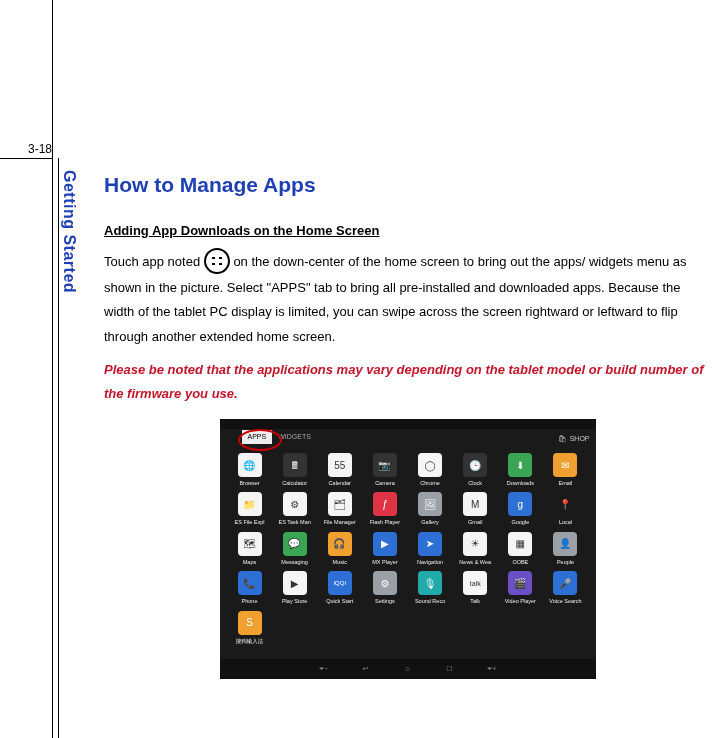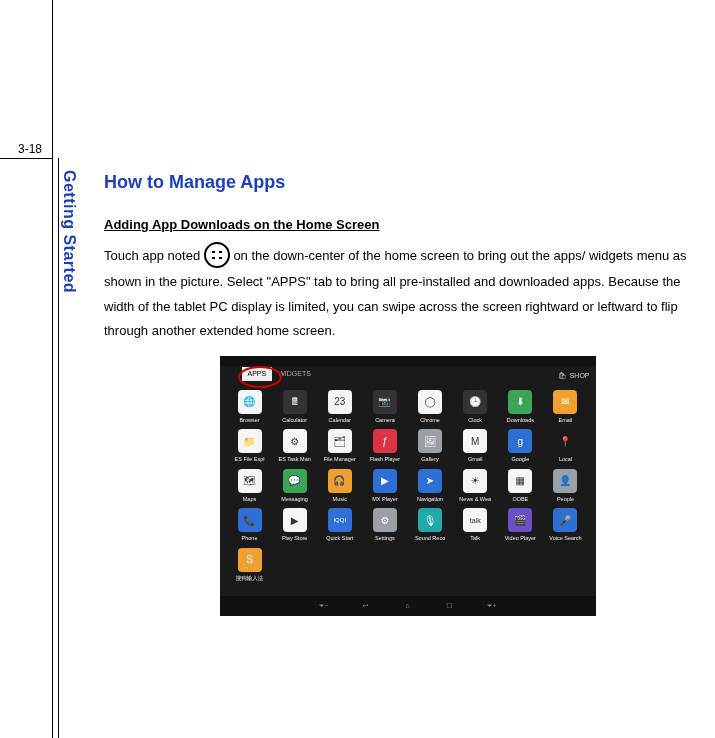--- a/index.html
+++ b/index.html
@@ -13,21 +13,21 @@
   .page {
     width: 715px;
     height: 738px;
     position: relative;
   }
   .page-num-wrap {
     position: absolute;
     left: 0;
     top: 142px;
     width: 52px;
-    text-align: center;
+    text-align: right;
     padding-left: 8px;
     font-size: 12px;
     color: #000;
   }
   .page-num-rule {
     position: absolute;
     left: 0;
     top: 158px;
     width: 52px;
     height: 1px;
@@ -64,21 +64,21 @@
     position: absolute;
     left: 104px;
     top: 165px;
     right: 4px;
     font-size: 13px;
     color: #000;
     line-height: 1.9;
   }
   .h1 {
     color: #1e3fb5;
-    font-size: 18px;
+    font-size: 21px;
     font-weight: bold;
     margin-bottom: 14px;
   }
   .h2 {
     font-weight: bold;
     text-decoration: underline;
     margin: 8px 0 6px 0;
     font-size: 13px;
   }
   .warn {
@@ -240,20 +240,21 @@
   <div class="sidebar-label">Getting Started</div>
 
   <div class="content">
     <div class="h1">How to Manage Apps</div>
     <div class="h2">Adding App Downloads on the Home Screen</div>
     <div class="para">
       <span>Touch app noted</span>
       <span class="inline-icon"></span>
       <span> on the down-center of the home screen to bring out the apps/ widgets menu as shown in the picture. Select "APPS" tab to bring all pre-installed and downloaded apps. Because the width of the tablet PC display is limited, you can swipe across the screen rightward or leftward to flip through another extended home screen.</span>
     </div>
+    <div class="para warn">Please be noted that the applications may vary depending on the tablet model or build number of the firmware you use.</div>
 
     <div class="tablet-wrap">
       <div class="tablet">
         <div class="tablet-statusbar"></div>
         <div class="circle-annot"></div>
         <div class="tabs">
           <div class="tab">APPS</div>
           <div class="tab inactive">WIDGETS</div>
           <div class="shop">
             <span>🛍</span>
@@ -266,21 +267,21 @@
           <div class="row">
             <div class="app">
                 <div class="ic bg-white">🌐</div>
                 <div class="lbl">Browser</div>
               </div>
             <div class="app">
                 <div class="ic bg-dark">🖩</div>
                 <div class="lbl">Calculator</div>
               </div>
             <div class="app">
-                <div class="ic bg-white" style="color:#d33">23</div>
+                <div class="ic bg-white" style="color:#d33">55</div>
                 <div class="lbl">Calendar</div>
               </div>
             <div class="app">
                 <div class="ic bg-dark">📷</div>
                 <div class="lbl">Camera</div>
               </div>
             <div class="app">
                 <div class="ic bg-white">◯</div>
                 <div class="lbl">Chrome</div>
               </div>

